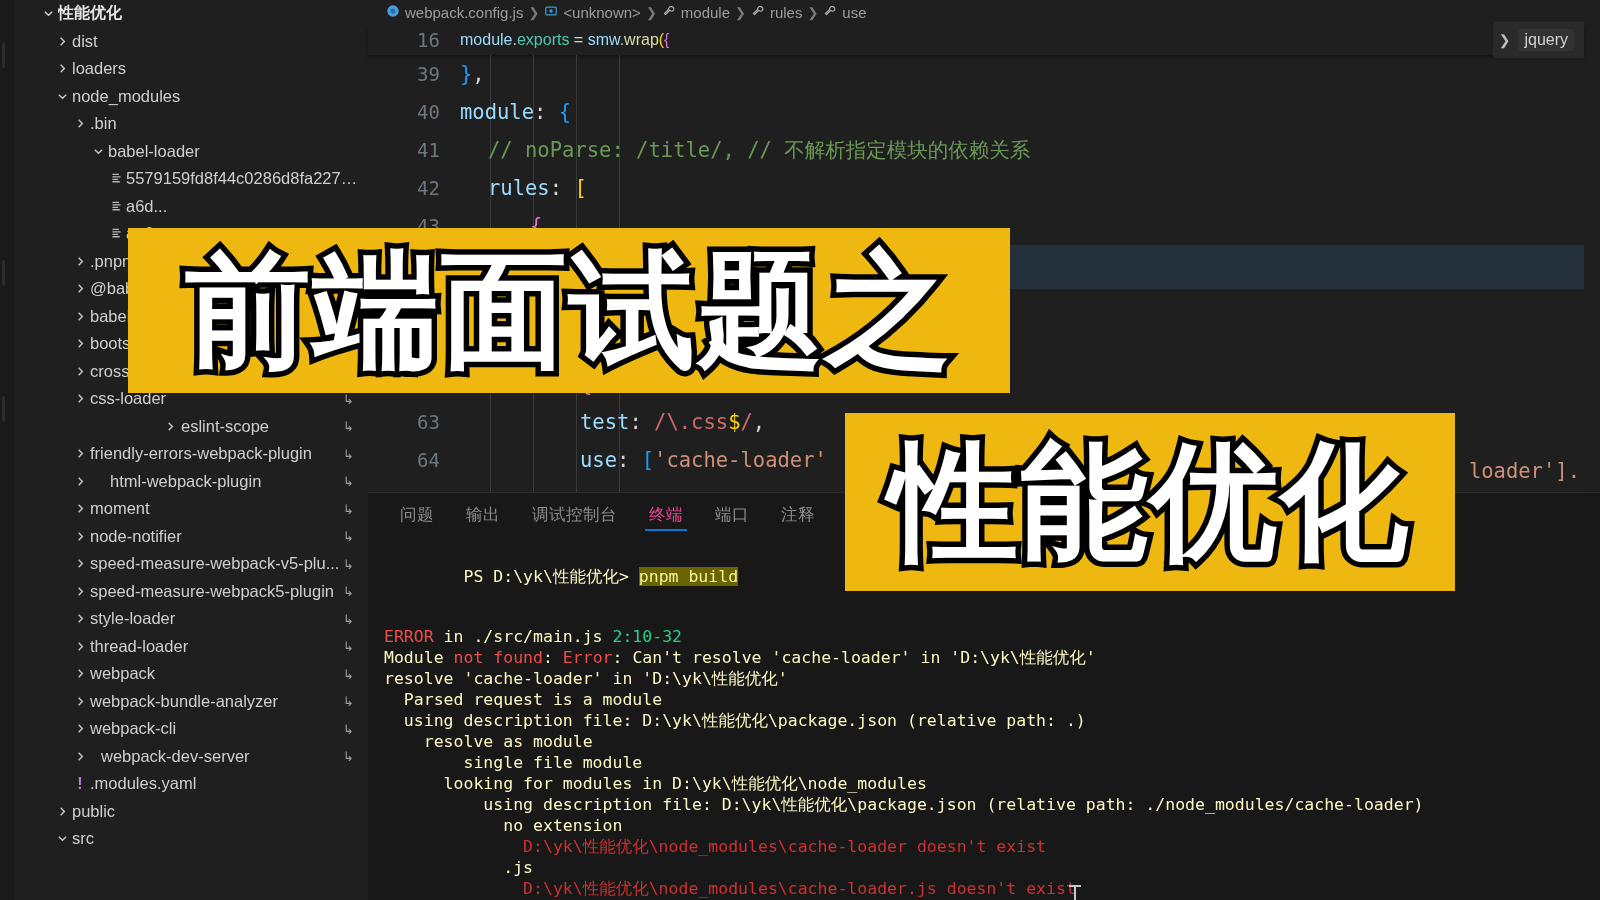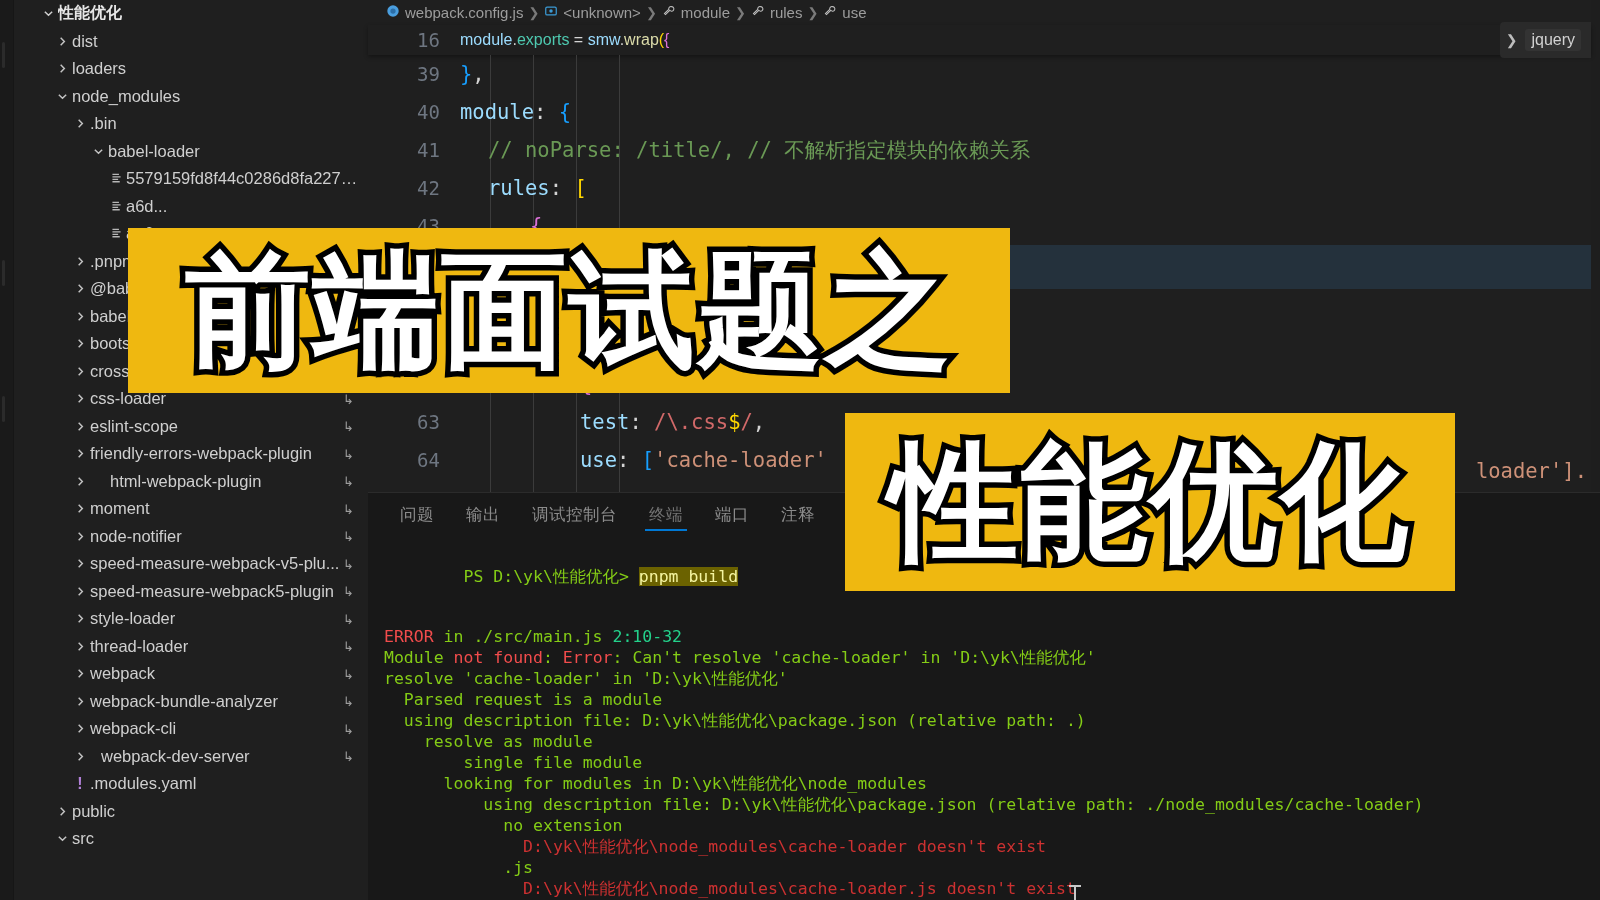--- a/index.html
+++ b/index.html
@@ -39,21 +39,21 @@
   }
   .lbl{ overflow:hidden; text-overflow:ellipsis; }
   .link-mark{
     position:absolute; right:14px; top:50%; transform:translateY(-50%);
     color:#9d9d9d; font-size:13px;
   }
   .yaml-bang{ color:#b180d7; font-weight:700; font-size:16px; }
 
   
   .editor{
-    position:absolute; left:368px; top:0; right:9px; height:492px;
+    position:absolute; left:368px; top:0; right:16px; height:492px;
     background:#1f1f1f;
   }
   .breadcrumb{
     position:absolute; left:0; top:0; height:25px; width:100%;
     display:flex; align-items:center; gap:5px;
     font-size:15px; color:#9d9d9d; padding-left:18px;
   }
   .bc-sep{ color:#7a7a7a; font-size:13px; }
   .bc-item{ display:flex; align-items:center; gap:5px; }
   .sticky{
@@ -106,36 +106,36 @@
     background:#181818; border-top:1px solid #2b2b2b;
   }
   .panel-tabs{
     height:44px; display:flex; align-items:center; gap:0;
     padding-left:16px; background:#181818;
   }
   .ptab{
     position:relative; height:44px; display:flex; align-items:center;
     padding:0 16px; color:#8c8c8c; font-size:16.5px; letter-spacing:.5px;
   }
-  .ptab.active{ color:#737373; }
+  .ptab.active{ color:#ec4899; }
   .ptab.active::after{
     content:""; position:absolute; left:12px; right:12px; bottom:6px;
     height:2px; background:#0078d4;
   }
   .term{
     position:absolute; left:0; right:0; top:44px; bottom:0;
     padding:8px 0 0 16px; overflow:hidden;
     font-family:"DejaVu Sans Mono","Liberation Mono",monospace;
     font-size:16.5px; line-height:21px; color:#cccccc;
   }
   .tline{ white-space:pre; }
   .x-err  { color:#f14c4c; }
   .x-red  { color:#cd3131; }
   .x-grn  { color:#23d18b; }
-  .x-wht  { color:#84cc16; }
+  .x-wht  { color:#fef9c3; }
   .x-hl   { background:#6b6200; color:#f5f5a0; }
   .caret-i{
     position:absolute; left:706px; top:348px; width:2px; height:26px;
     background:#c8c8c8; box-shadow:0 0 0 0 transparent;
   }
   .caret-i::before,.caret-i::after{
     content:""; position:absolute; left:-5px; width:12px; height:2px; background:#c8c8c8;
   }
   .caret-i::before{ top:0; }
   .caret-i::after{ bottom:0; }
@@ -288,21 +288,21 @@
         </div>
         <div class="tree-row" style="padding-left: 56px;">
           <span class="chev">
             <svg width="11" height="11" viewBox="0 0 12 12">
               <path d="M4 2l4 4-4 4" fill="none" stroke="#c3c3c3" stroke-width="1.6"></path>
             </svg>
           </span>
           <span class="lbl">css-loader</span>
           <span class="link-mark">↳</span>
         </div>
-        <div class="tree-row" style="padding-left: 56px;">
+        <div class="tree-row" style="padding-left: 56px; justify-content: center;">
           <span class="chev">
             <svg width="11" height="11" viewBox="0 0 12 12">
               <path d="M4 2l4 4-4 4" fill="none" stroke="#c3c3c3" stroke-width="1.6"></path>
             </svg>
           </span>
           <span class="lbl">eslint-scope</span>
           <span class="link-mark">↳</span>
         </div>
         <div class="tree-row" style="padding-left: 56px; text-align: center;">
           <span class="chev">

